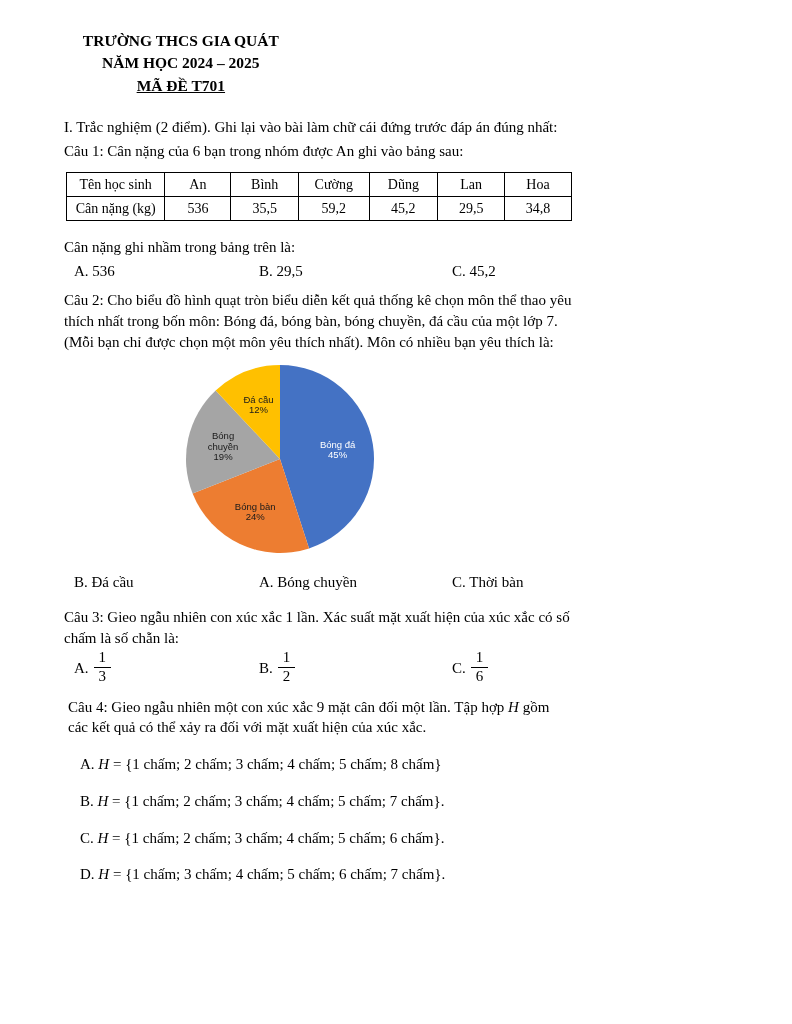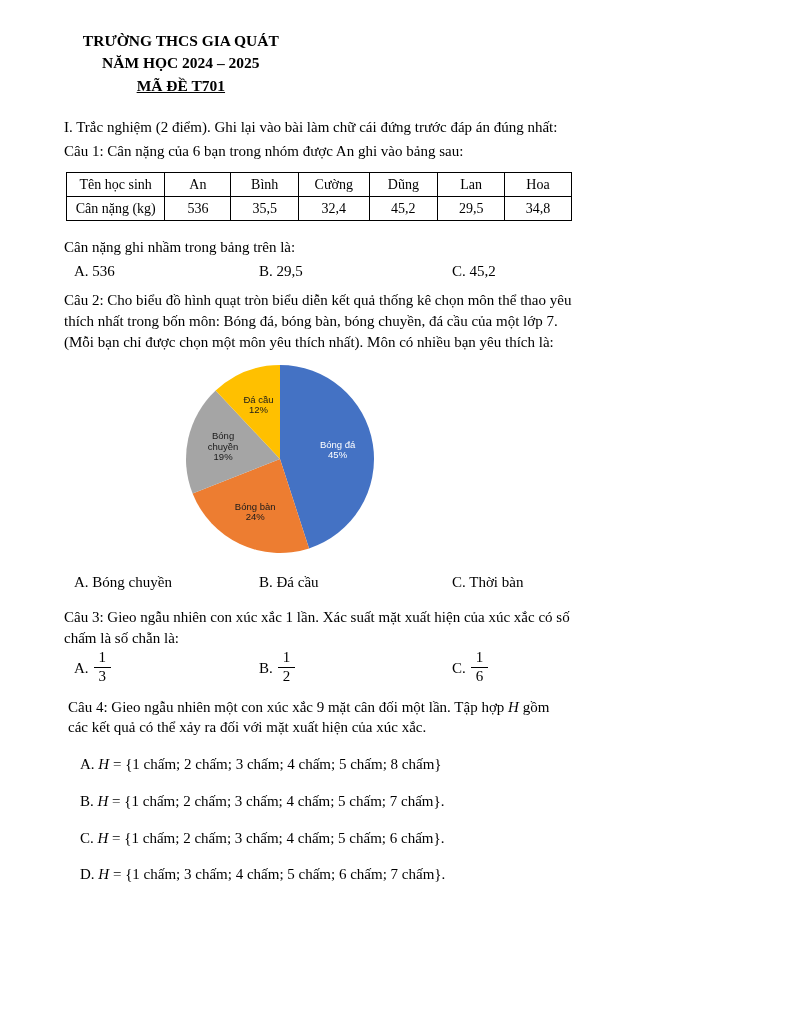--- a/index.html
+++ b/index.html
@@ -74,21 +74,21 @@
       <td class="cell">Bình</td>
       <td class="cell">Cường</td>
       <td class="cell">Dũng</td>
       <td class="cell">Lan</td>
       <td class="cell">Hoa</td>
     </tr>
     <tr>
       <td class="first">Cân nặng (kg)</td>
       <td class="cell">536</td>
       <td class="cell">35,5</td>
-      <td class="cell">32,4</td>
+      <td class="cell">59,2</td>
       <td class="cell">45,2</td>
       <td class="cell">29,5</td>
       <td class="cell">34,8</td>
     </tr>
   </tbody>
     </table>
 
   <p class="qpara">Cân nặng ghi nhầm trong bảng trên là:</p>
   <div class="options-row">
     <span class="opt">A. 536</span>
@@ -106,22 +106,22 @@
         <path d="M 112 101 L 141.05 190.40 A 94 94 0 0 1 24.60 135.60 Z" fill="#ED7D31"></path>
         <text x="87.2" y="151.7" fill="#1a1a1a" text-anchor="middle" font-size="9.5" font-family="&quot;Liberation Sans&quot;, sans-serif"><tspan x="87.2" dy="0">Bóng bàn</tspan><tspan x="87.2" dy="10.5">24%</tspan></text>
         <path d="M 112 101 L 24.60 135.60 A 94 94 0 0 1 47.65 32.48 Z" fill="#A5A5A5"></path>
         <text x="55.1" y="81.3" fill="#1a1a1a" text-anchor="middle" font-size="9.5" font-family="&quot;Liberation Sans&quot;, sans-serif"><tspan x="55.1" dy="0">Bóng</tspan><tspan x="55.1" dy="10.5">chuyền</tspan><tspan x="55.1" dy="10.5">19%</tspan></text>
         <path d="M 112 101 L 47.65 32.48 A 94 94 0 0 1 112.00 7.00 Z" fill="#FFC000"></path>
         <text x="90.5" y="44.8" fill="#1a1a1a" text-anchor="middle" font-size="9.5" font-family="&quot;Liberation Sans&quot;, sans-serif"><tspan x="90.5" dy="0">Đá cầu</tspan><tspan x="90.5" dy="10.5">12%</tspan></text>
       </svg>
   </div>
 
   <div class="options-row">
+    <span class="opt">B. Đá cầu</span>
     <span class="opt">A. Bóng chuyền</span>
-    <span class="opt">B. Đá cầu</span>
     <span class="opt">C. Thời bàn</span>
     <span class="opt">D. Bóng đá</span>
   </div>
 
   <div class="spacer-v"></div>
 
   <p class="qpara"><span class="qlabel">Câu 3:</span> <span>Gieo ngẫu nhiên con xúc xắc 1 lần. Xác suất mặt xuất hiện của xúc xắc có số chấm là số chẵn là:</span></p>
 
   <div class="options-row frac-row">
     <span class="opt"><span>A.</span><span class="frac"><span class="num">1</span><span class="den">3</span></span></span>

